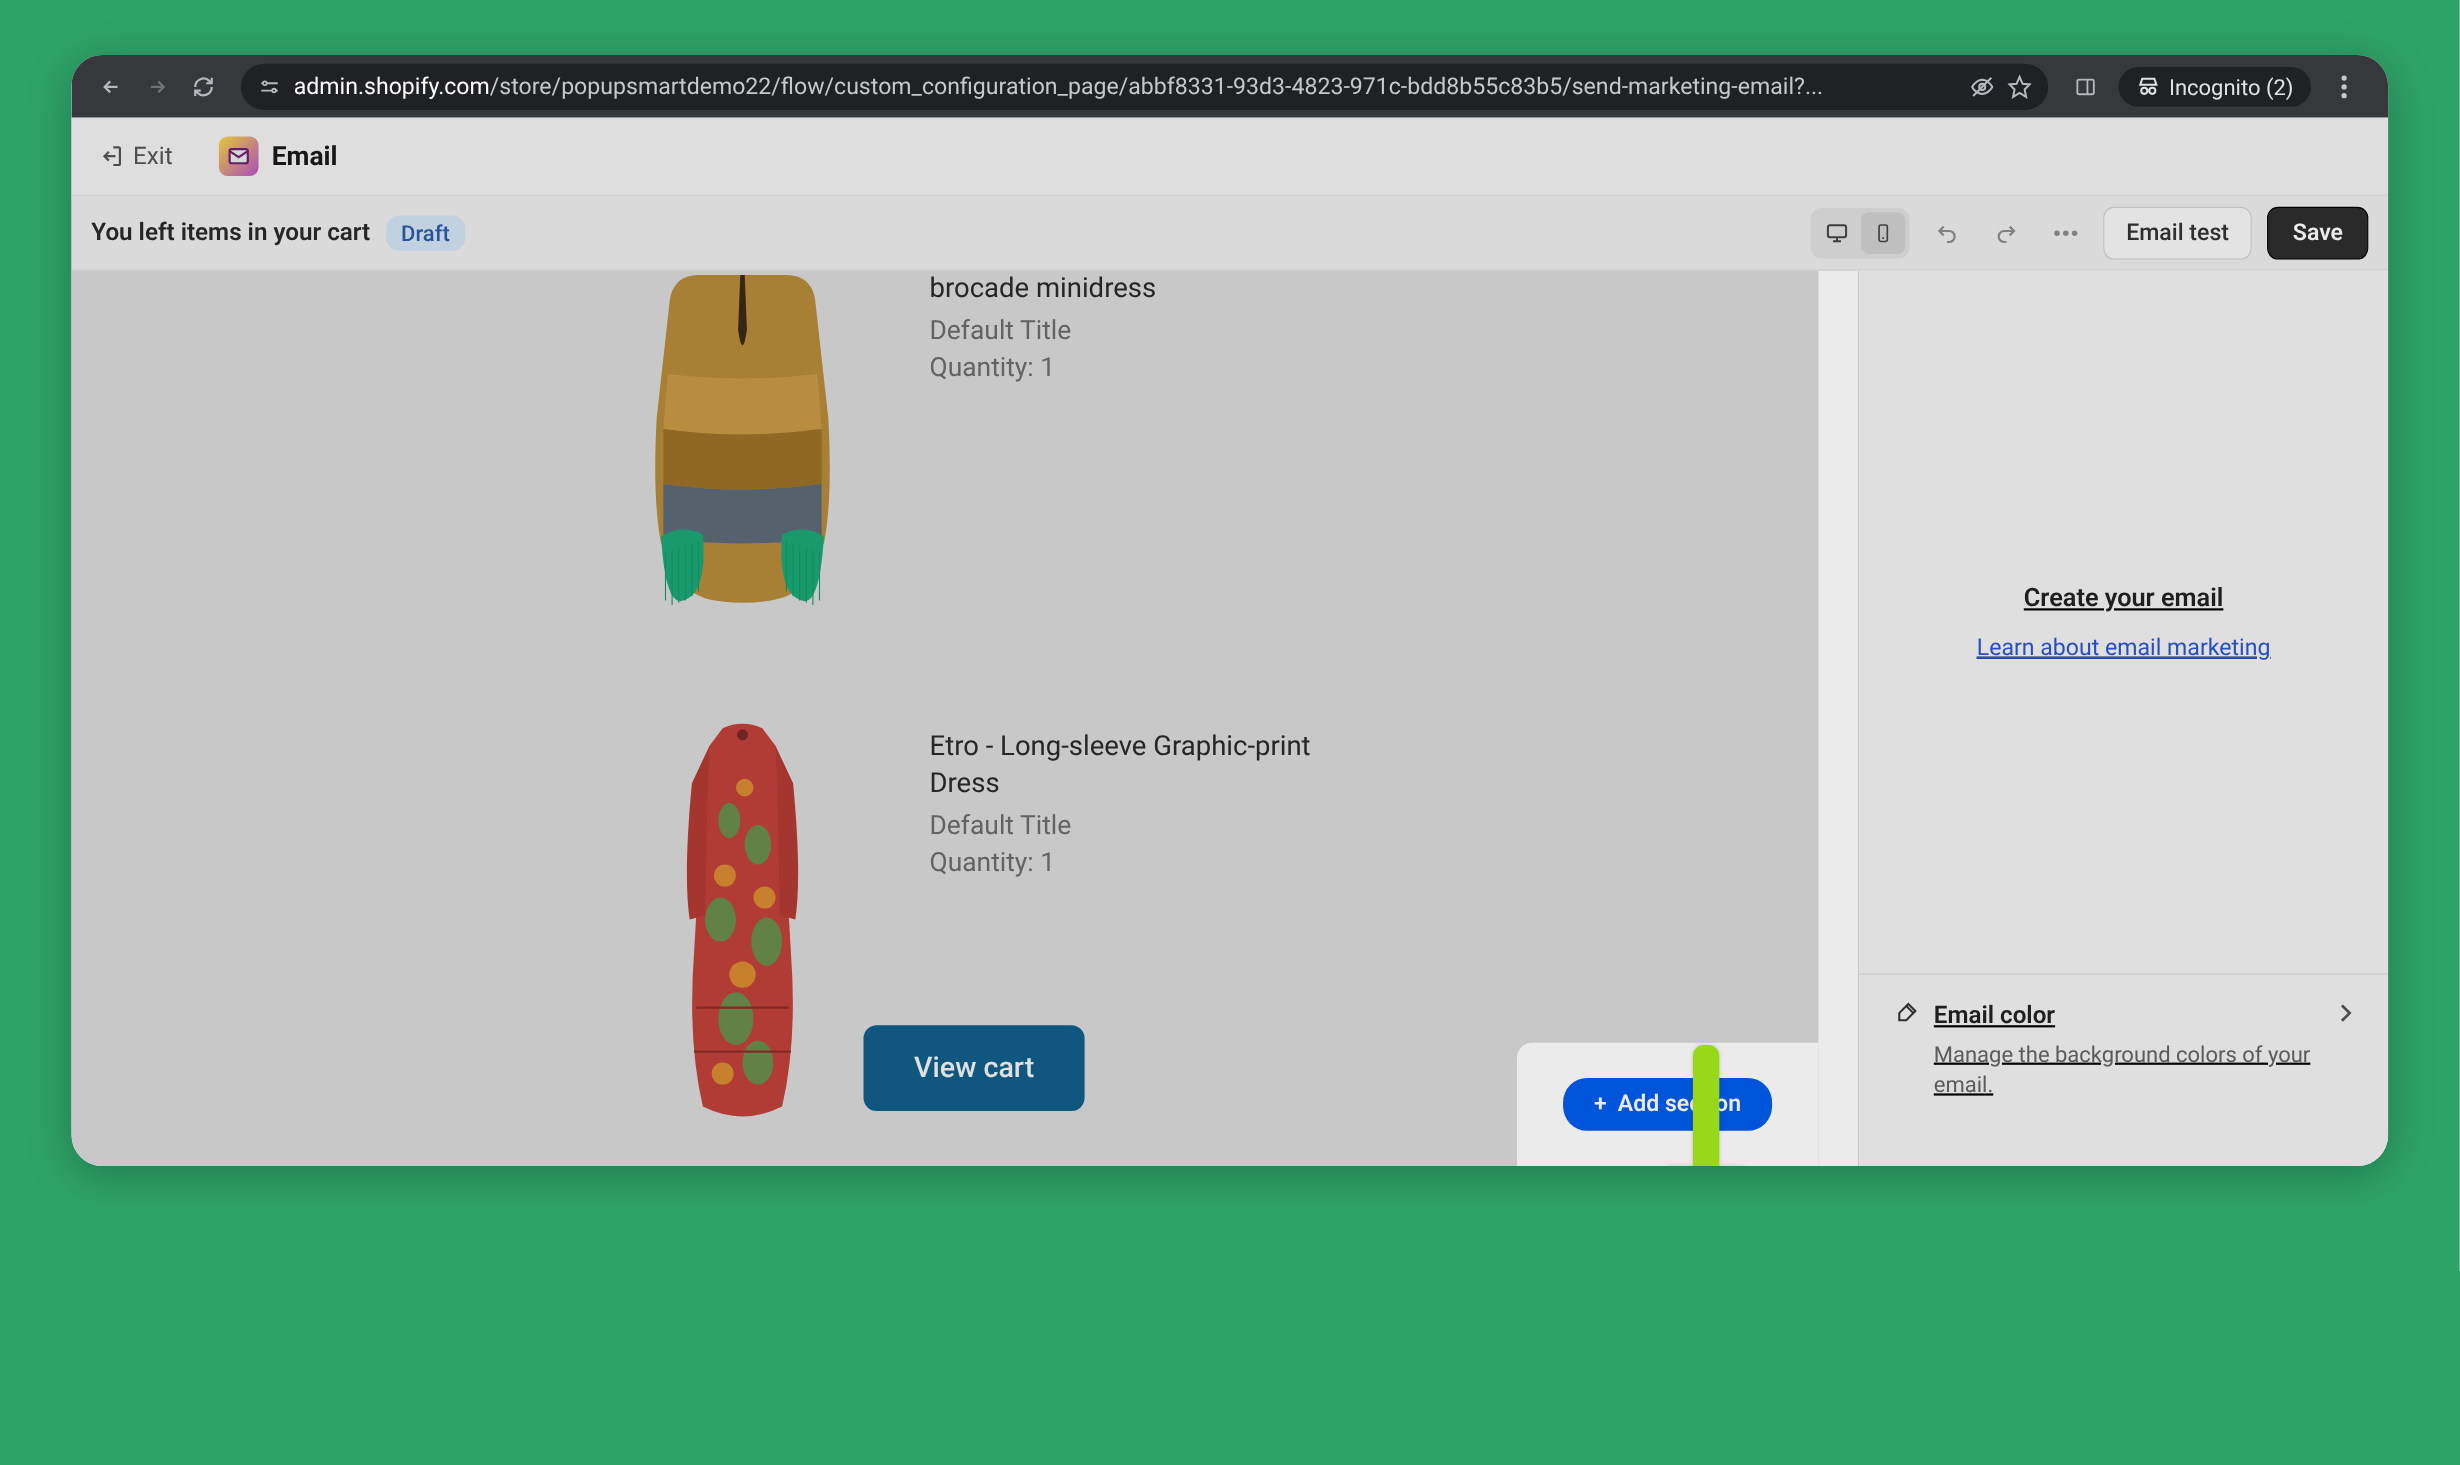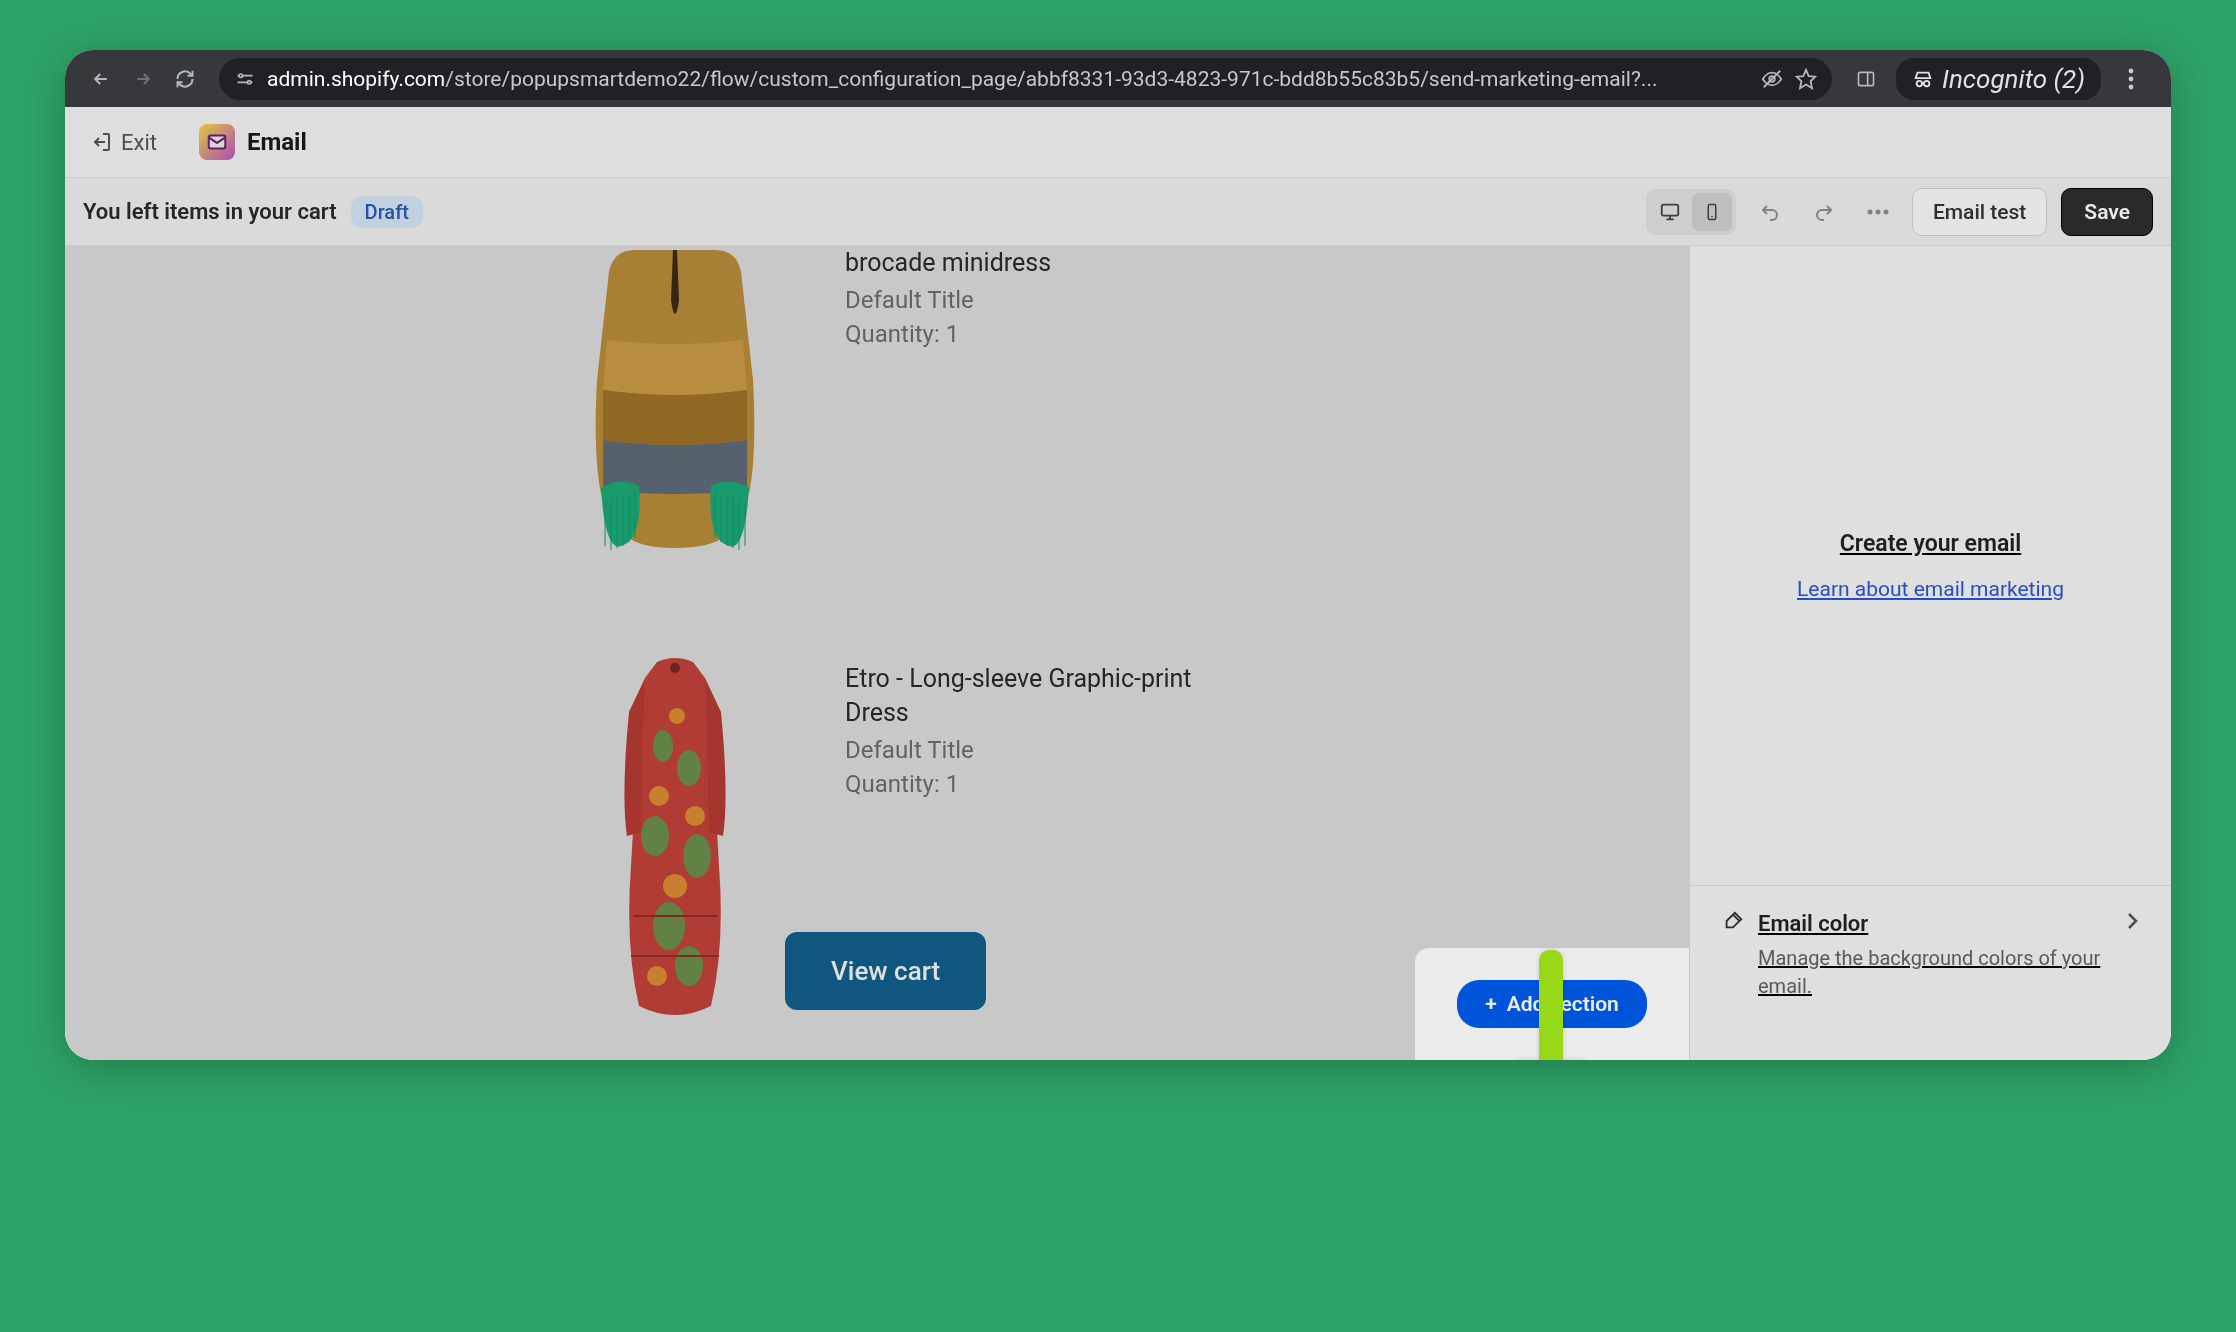--- a/index.html
+++ b/index.html
@@ -65,24 +65,22 @@
   text-overflow: ellipsis;
 }
 .url-text .host { color: #ffffff; }
 .right-icons { display: flex; align-items: center; gap: 12px; margin-right: 4px; }
 .incog-pill {
   background: #202124;
   border-radius: 18px;
   padding: 6px 16px;
   color: #e1e2e4;
   display: flex;
-  align-items: center;
   gap: 8px;
-  font-size: 26px;
-  font-style: italic;
+  font-size: 20px;
 }
 .dots-vert { width: 36px; display:flex; align-items:center; justify-content:center; color:#c6c8ca; }
 
 .app-header {
   height: 71px;
   background: #f1f1f1;
   border-bottom: 1px solid #dedede;
   display: flex;
   align-items: center;
   padding: 0 24px;
@@ -178,20 +176,21 @@
   border: 1px solid #000;
   border-radius: 10px;
   padding: 11px 22px;
   font-size: 21px;
   font-weight: 600;
 }
 
 .content {
   display: flex;
   height: calc(100% - 57px - 71px - 68px);
+  gap: 36px;
 }
 .canvas {
   flex: 1;
   background: #d9d9d9;
   position: relative;
 }
 .sidebar {
   width: 482px;
   background: #f2f2f2;
   border-left: 1px solid #dcdcdc;

